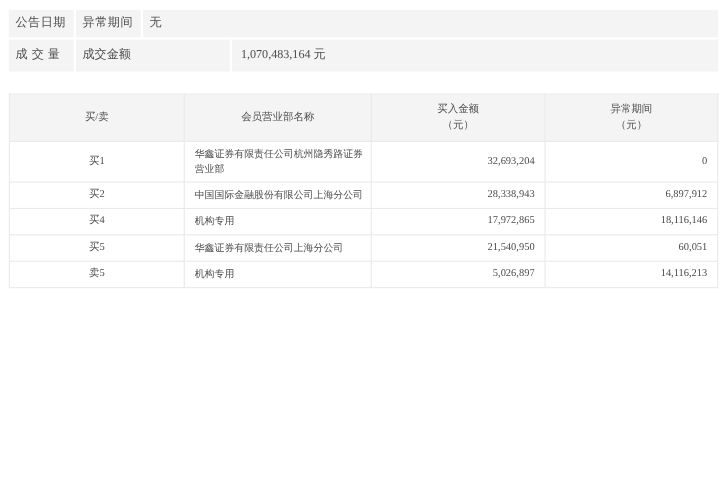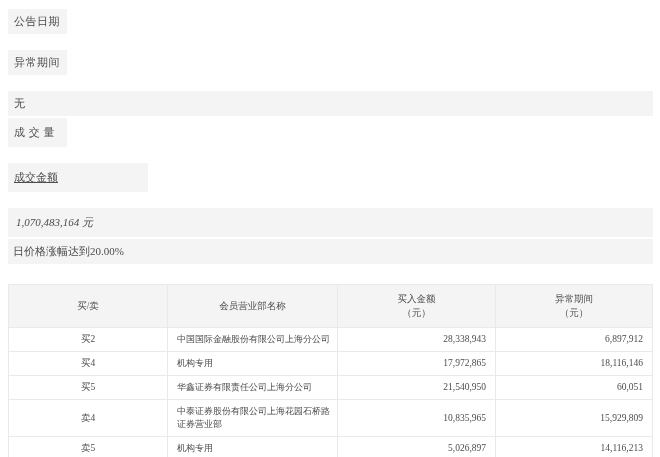--- a/index.html
+++ b/index.html
@@ -18,40 +18,39 @@
     width: 660px;
     height: 457px;
     background: var(--page_bg);
     padding: 9px 7px 0 8px;
     overflow: hidden;
   }
   
   .info { width: 645px; }
   .info-row {
     display: flex;
-    gap: 16px;
+    gap: 2px;
     margin-bottom: 2px;
-    flex-direction: column;
   }
   .cell {
     background: var(--panel_bg);
     font-size: 11px;
     line-height: 15px;
     padding: 5px 6px 5px 6px;
     white-space: nowrap;
     overflow: hidden;
   }
   .row2 .cell { padding-top: 7px; padding-bottom: 7px; }
   .cell.flex { flex: 1 1 auto; }
   .w-label   { width: 59px; letter-spacing: 0.5px; }
   .w-date    { width: 150px; padding-left: 10px; }
   .w-stock   { width: 209px; padding-left: 5px; }
   .w-volume  { width: 121px; padding-left: 10px; }
-  .w-turnlabel { width: 140px; text-decoration: underline; }
-  .w-turnvalue { padding-left: 8px; font-style: italic; }
+  .w-turnlabel { width: 140px; }
+  .w-turnvalue { padding-left: 8px; }
   .reason-cell { padding-left: 5px; }
   
   .tablewrap { margin-top: 20px; }
   table {
     width: 644px;
     border-collapse: collapse;
     table-layout: fixed;
   }
   th, td {
     border: 1px solid var(--border);
@@ -88,23 +87,20 @@
     <div class="info-row">
       <div class="cell w-label">公告日期</div>
       <div class="cell w-label">异常期间</div>
       <div class="cell flex">无</div>
     </div>
     <div class="info-row row2">
       <div class="cell w-label">成 交 量</div>
       <div class="cell w-turnlabel">成交金额</div>
       <div class="cell flex w-turnvalue">1,070,483,164 元</div>
     </div>
-    <div class="info-row">
-      <div class="cell flex reason-cell">日价格涨幅达到20.00%</div>
-    </div>
   </section>
 
   <div class="tablewrap">
     <table>
       <colgroup>
           <col class="c1">
           <col class="c2">
           <col class="c3">
           <col class="c4">
         </colgroup>
@@ -117,44 +113,44 @@
             <div>（元）</div>
           </th>
           <th>
             <div>异常期间</div>
             <div>（元）</div>
           </th>
         </tr>
       </thead>
       <tbody>
         <tr>
+          <td class="side">买1</td>
+          <td class="branch">华鑫证券有限责任公司杭州隐秀路证券营业部</td>
+          <td class="num">32,693,204</td>
+          <td class="num">0</td>
+        </tr>
+        <tr>
           <td class="side">买2</td>
           <td class="branch">中国国际金融股份有限公司上海分公司</td>
           <td class="num">28,338,943</td>
           <td class="num">6,897,912</td>
         </tr>
         <tr>
           <td class="side">买4</td>
           <td class="branch">机构专用</td>
           <td class="num">17,972,865</td>
           <td class="num">18,116,146</td>
         </tr>
         <tr>
           <td class="side">买5</td>
           <td class="branch">华鑫证券有限责任公司上海分公司</td>
           <td class="num">21,540,950</td>
           <td class="num">60,051</td>
         </tr>
         <tr>
-          <td class="side">卖4</td>
-          <td class="branch">中泰证券股份有限公司上海花园石桥路证券营业部</td>
-          <td class="num">10,835,965</td>
-          <td class="num">15,929,809</td>
-        </tr>
-        <tr>
           <td class="side">卖5</td>
           <td class="branch">机构专用</td>
           <td class="num">5,026,897</td>
           <td class="num">14,116,213</td>
         </tr>
       </tbody>
     </table>
   </div>
 
 </div>

